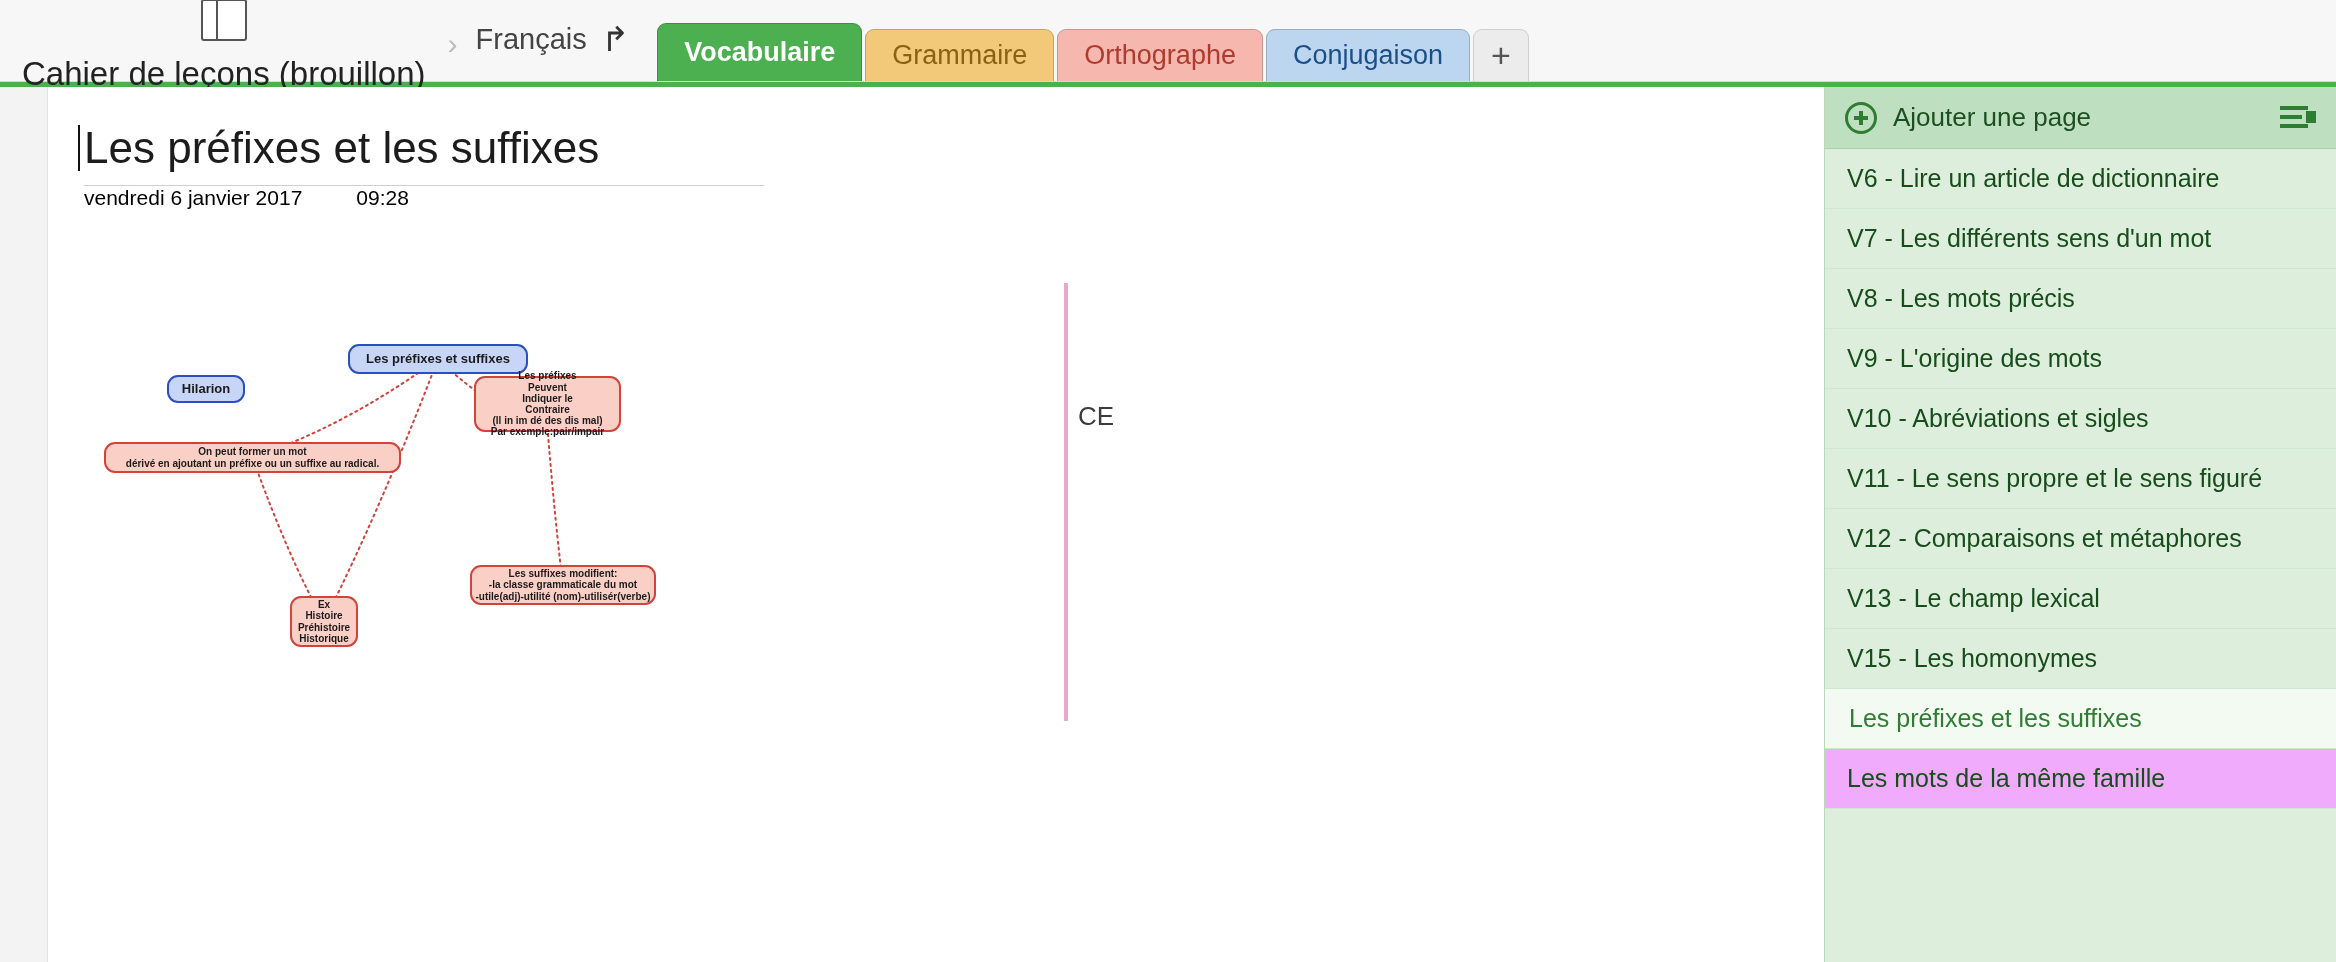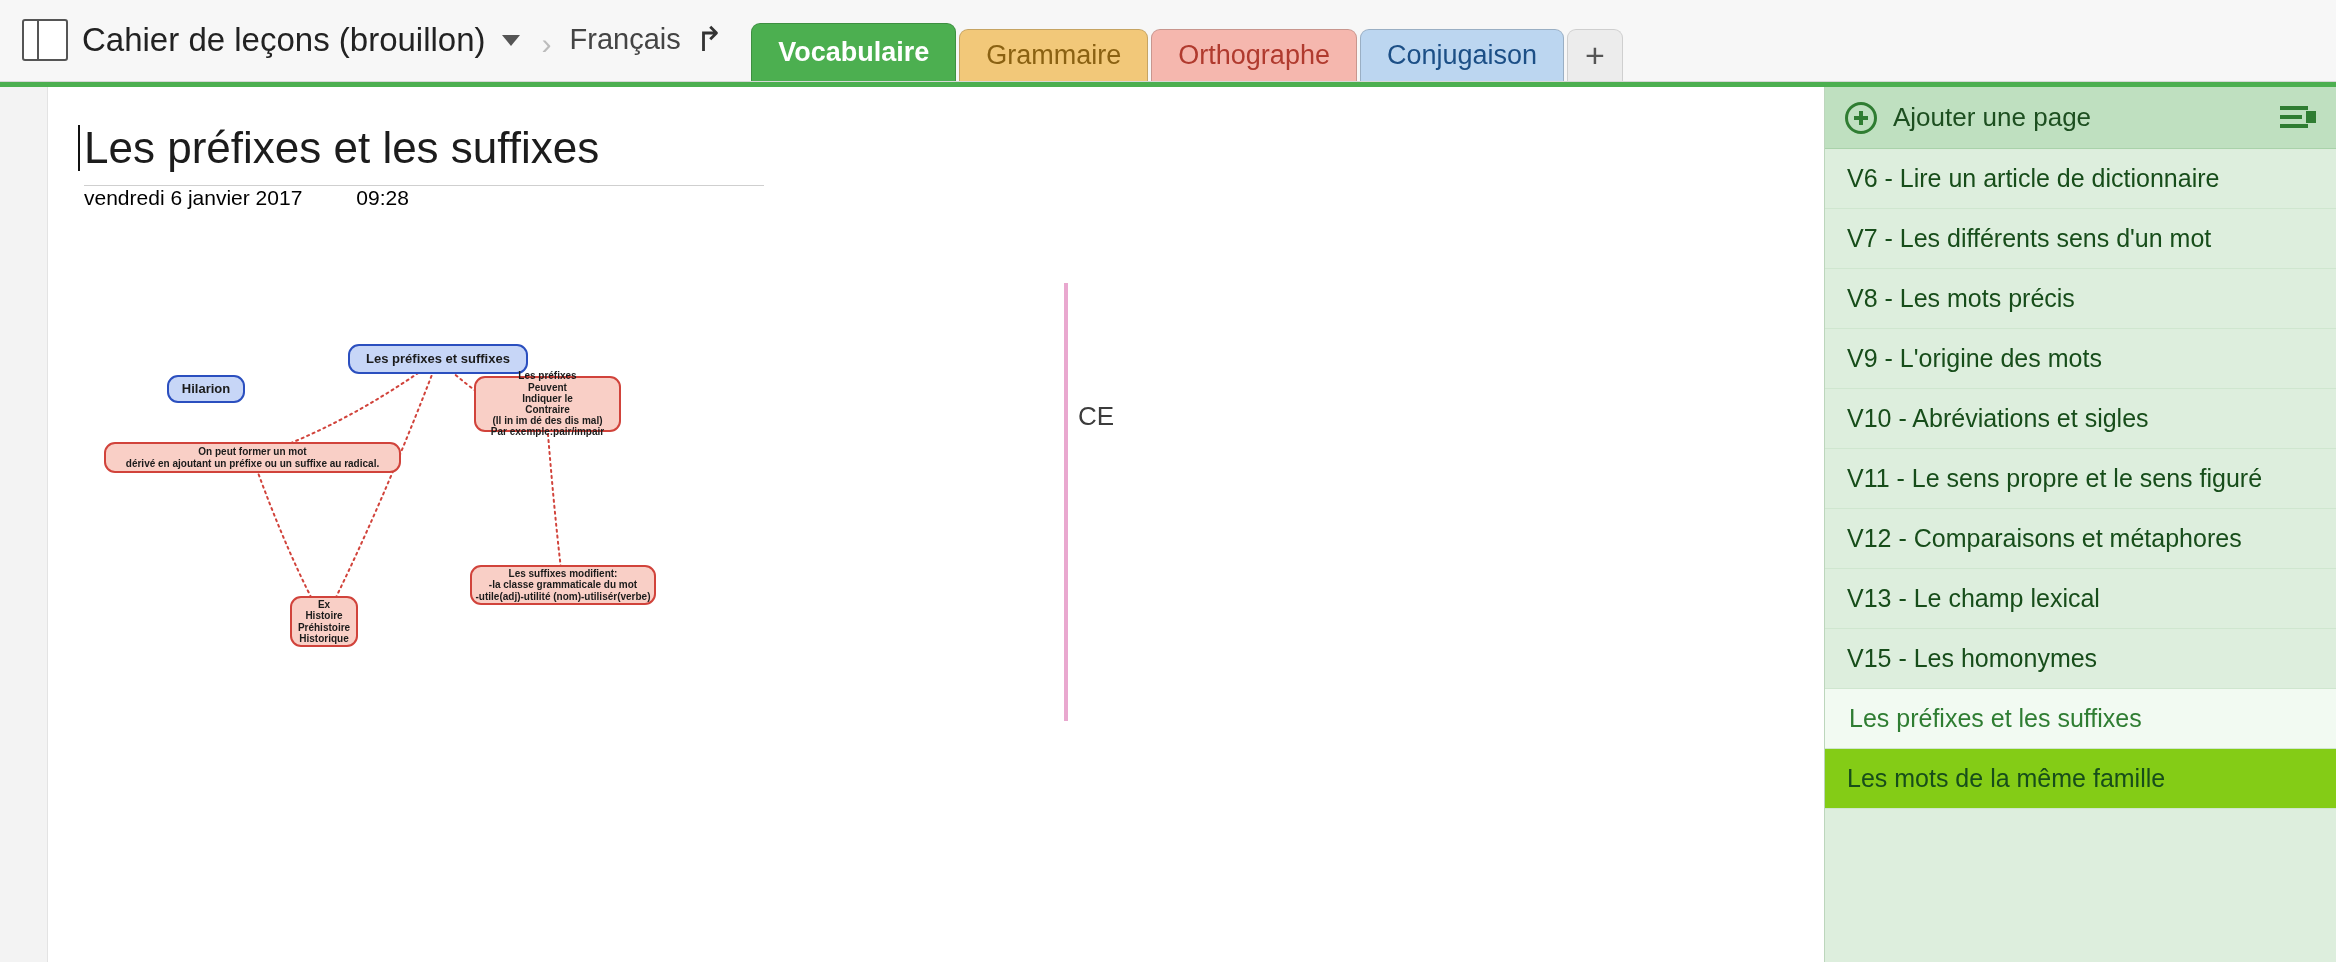--- a/index.html
+++ b/index.html
@@ -18,20 +18,21 @@
     border-bottom: 1px solid #d8d8d8;
     display: flex;
     align-items: flex-end;
   }
   #notebook-group {
     display: flex;
     align-items: center;
     height: 82px;
     padding-left: 22px;
     gap: 14px;
+    flex-direction: column;
   }
   .book-icon {
     width: 46px; height: 42px;
     border: 2px solid #555;
     border-radius: 3px;
     background: #fff;
     position: relative;
     flex: none;
   }
   .book-icon::before {
@@ -292,21 +293,21 @@
     cursor: pointer;
     white-space: nowrap;
     overflow: hidden;
   }
   .page-item.current {
     background: #f2faf2;
     color: #2f7d32;
     padding-left: 24px;
   }
   .page-item.sub {
-    background: #84cc16;
+    background: #f0abfc;
   }
   #pagelist-spacer { flex: 1 1 auto; background: #ddeedd; }
 </style>
 </head>
 <body>
 
 <div id="topbar">
 
   <div id="notebook-group">
     <span class="book-icon"></span>

